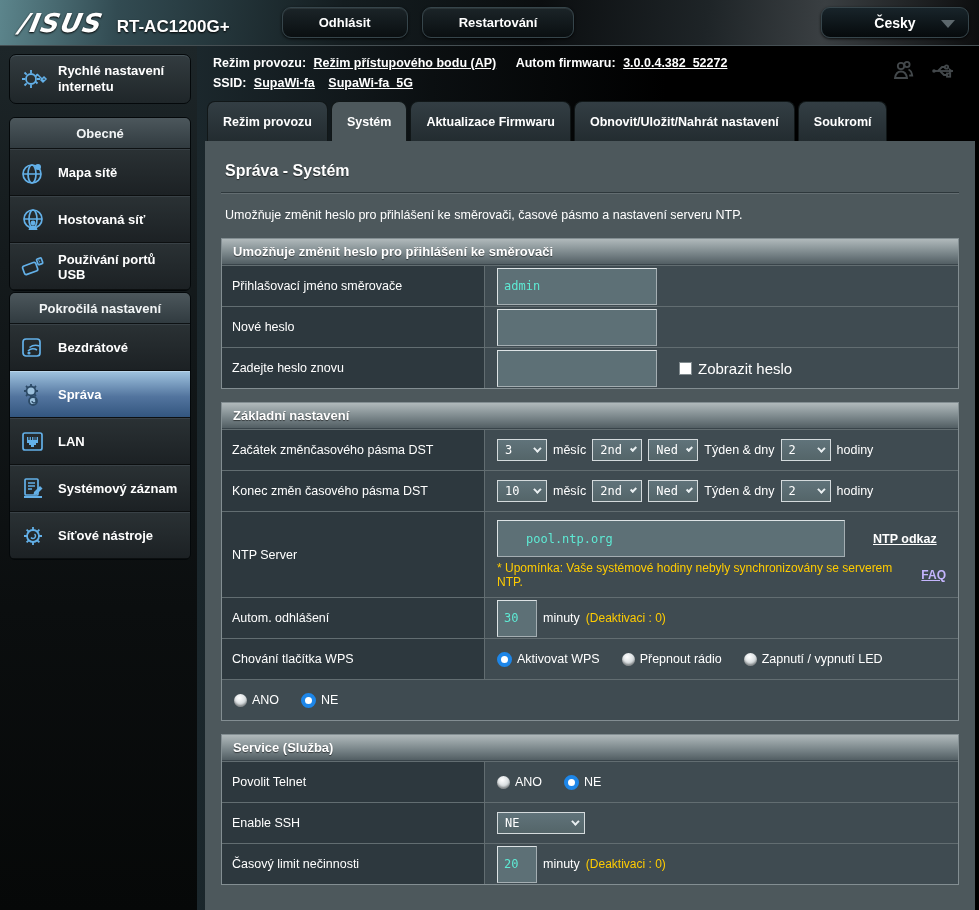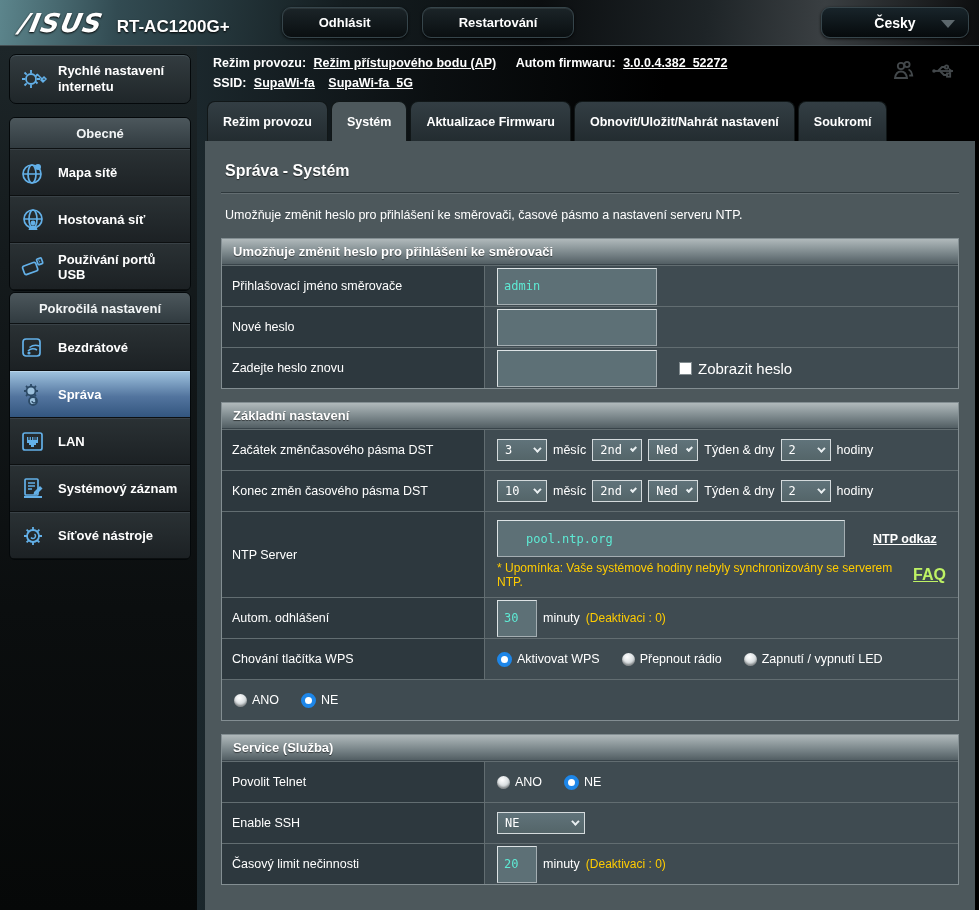--- a/index.html
+++ b/index.html
@@ -108,21 +108,21 @@
   .w165 { width:160px; } .w350 { width:348px;padding-left:28px; } .w42 { width:40px; }
   .select {
     display:inline-flex; align-items:center; justify-content:space-between; cursor:pointer;
     background:linear-gradient(#60737a,#546569); border:1px solid #d4dadc; height:22px; padding:0 7px;
     color:#fff; font:12px "DejaVu Sans Mono",monospace;
   }
   .chev { width:6px; height:6px; border-right:2px solid #e9eff1; border-bottom:2px solid #e9eff1; transform:rotate(45deg) translateY(-2px); margin-left:8px; }
   .sel-tz { width:406px; } .sel-s { width:50px; } .sel-ssh { width:88px; }
   .note { color:#fc0; font-size:12px; }
   .wlink { color:#fff; font-weight:bold; font-size:12.5px; text-decoration:underline; cursor:pointer; margin-left:22px; }
-  .olink { color:#bef264; font-weight:bold; font-size:16px; text-decoration:underline; cursor:pointer; margin-left:8px; }
+  .olink { color:#c4b5fd; font-weight:bold; font-size:12px; text-decoration:underline; cursor:pointer; margin-left:8px; }
   
   .ropt { display:inline-flex; align-items:center; margin-right:16px; cursor:pointer; gap:5px; }
   .radio {
     display:inline-block; width:13px; height:13px; border-radius:50%;
     background:radial-gradient(circle at 40% 30%,#fff,#cbd2d5 70%,#9aa3a7);
     box-shadow:inset 0 -2px 2px rgba(0,0,0,.35);
   }
   .radio.selected { width:15px; height:15px; background:#fff; border:4px solid #1d86e8; box-shadow:none; }
   .cb { display:inline-block; width:13px; height:13px; background:#fff; border:1px solid #818b8f; margin-left:16px; cursor:pointer; }
   .cblabel { font-size:15px; margin-left:0; }

